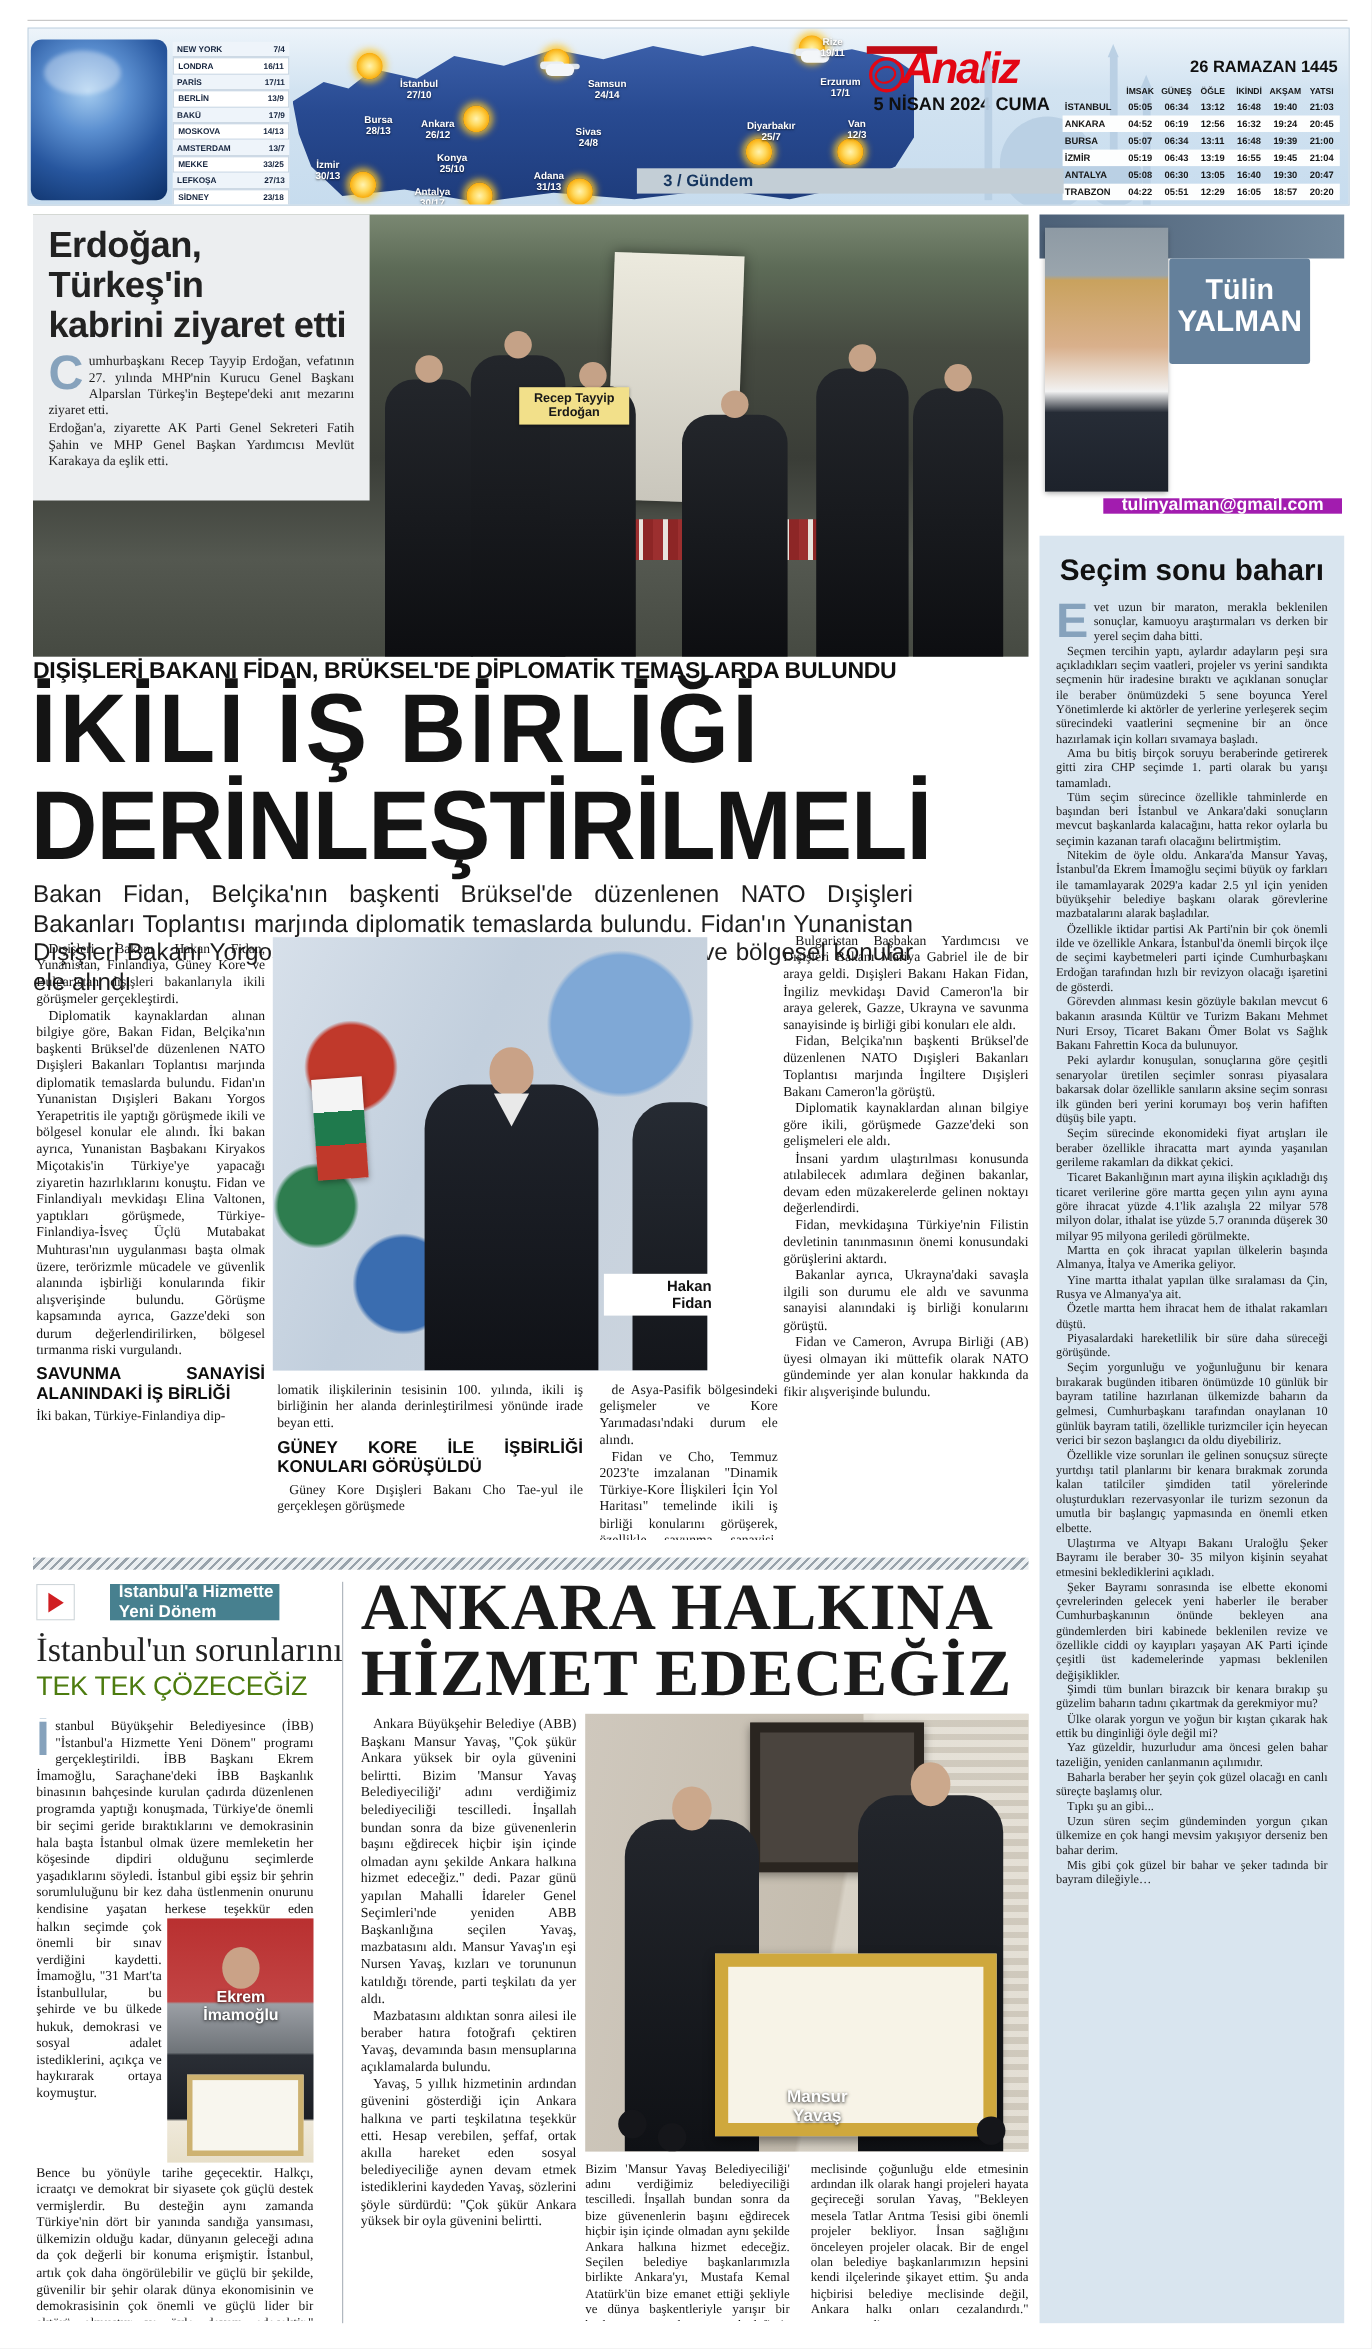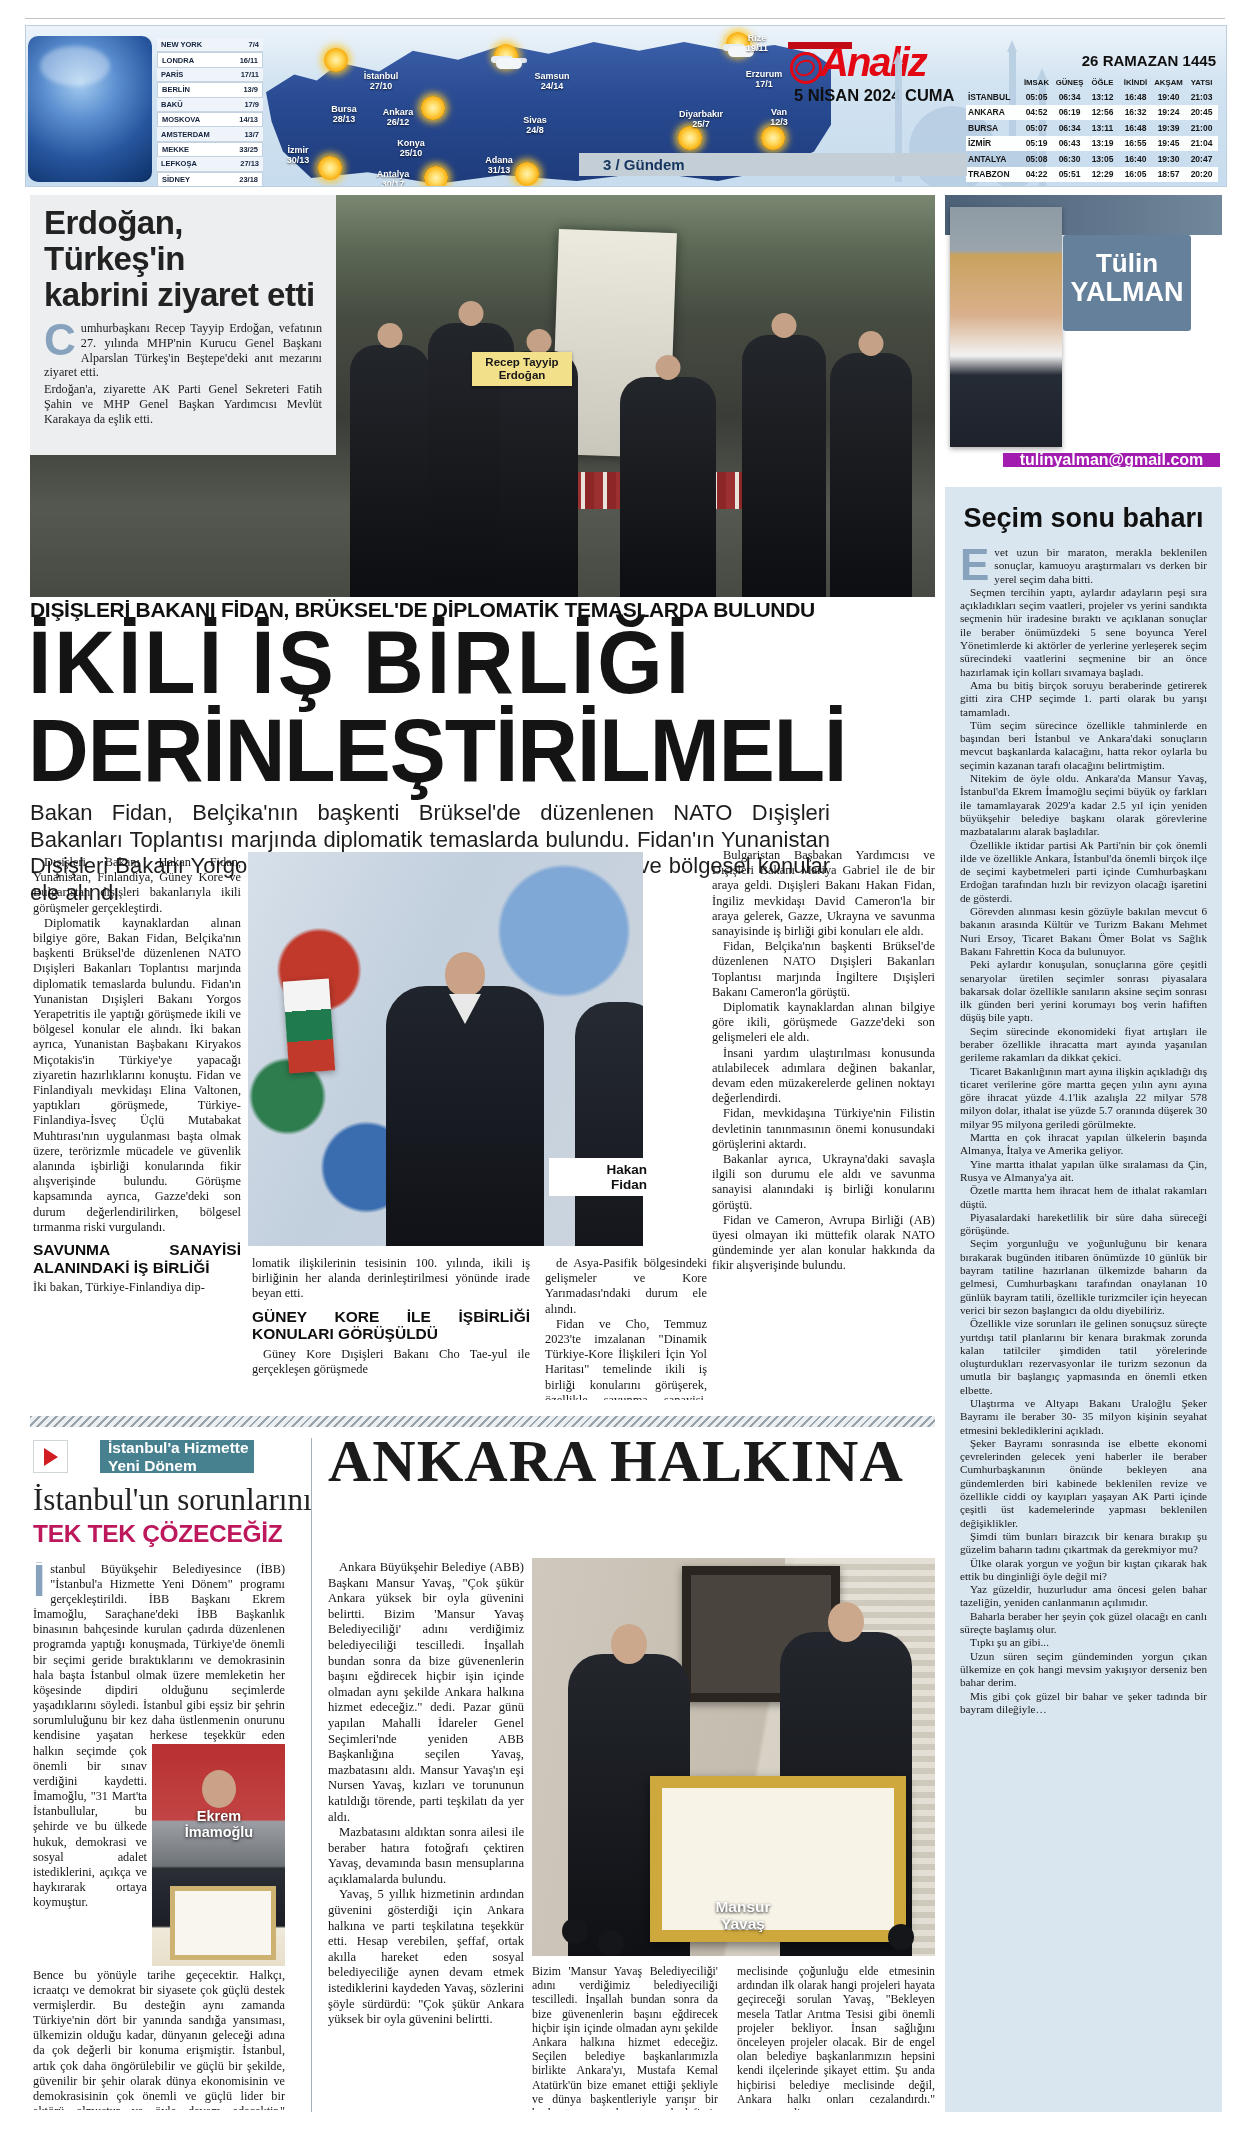--- a/index.html
+++ b/index.html
@@ -121,21 +121,21 @@
       background:repeating-linear-gradient(135deg,#98a2ab 0 2px,#eceff2 2px 6px);}
   .vrule{left:311px;top:1438px;width:1px;height:674px;background:#a9b1b8;}
   
   .banner{left:33px;top:1440px;width:221px;height:33px;display:flex;align-items:stretch;gap:32px;}
   .banner .tri{width:33px;background:#fff;border:1px solid #cfd6da;display:flex;align-items:center;justify-content:center;}
   .banner .tri i{display:block;width:0;height:0;border-top:9px solid transparent;border-bottom:9px solid transparent;
       border-left:14px solid #d01e22;}
   .banner .btxt{flex:1;background:#47808f;color:#fff;font-weight:bold;font-size:15.5px;
       display:flex;align-items:center;padding-left:8px;}
   .ih1{left:33px;top:1482px;font-family:"Liberation Serif",serif;font-size:31px;color:#222;}
-  .ih2{left:33px;top:1520px;font-size:24.5px;font-weight:700;color:#be185d;letter-spacing:-.3px;}
+  .ih2{left:33px;top:1520px;font-size:24.5px;font-weight:400;color:#4d7c0f;letter-spacing:-.3px;}
   .ibody{position:absolute;font-family:"Liberation Serif",serif;font-size:12.3px;line-height:15.1px;
       text-align:justify;color:#161616;overflow:hidden;}
   .iphoto{left:152px;top:1744px;width:133px;height:222px;overflow:hidden;
       background:linear-gradient(180deg,#b93030 0%,#c24444 34%,#9b9fa5 35%,#6e7378 55%,#2a2e35 56%,#1b1e24 82%,#efe9da 83%,#e7dfc9 100%);}
   .iphoto .head{position:absolute;left:50%;top:26px;transform:translateX(-50%);width:34px;height:38px;
       border-radius:50%;background:#caa287;}
   .iphoto .cert{position:absolute;left:18px;bottom:6px;width:96px;height:64px;background:#f8f6ee;
       border:5px solid #cdb271;}
   .icap{left:160px;top:1792px;width:118px;text-align:center;color:#fff;font-weight:800;
       font-size:14.5px;line-height:16px;text-shadow:0 1px 3px rgba(0,0,0,.85);z-index:3;margin-top:16px;}
@@ -497,20 +497,21 @@
   </div>
   <div class="abs icap">
     <div>Ekrem</div>
       <div>İmamoğlu</div>
   </div>
   <div class="ibody" style="left:33px;top:1968px;width:252px;height:142px;">
     <p>Bence bu yönüyle tarihe geçecektir. Halkçı, icraatçı ve demokrat bir siyasete çok güçlü destek vermişlerdir. Bu desteğin aynı zamanda Türkiye'nin dört bir yanında sandığa yansıması, ülkemizin olduğu kadar, dünyanın geleceği adına da çok değerli bir konuma erişmiştir. İstanbul, artık çok daha öngörülebilir ve güçlü bir şekilde, güvenilir bir şehir olarak dünya ekonomisinin ve demokrasisinin çok önemli ve güçlü lider bir aktörü olmuştur ve öyle devam edecektir." ifadelerini kullandı.</p>
   </div>
 
   <div class="abs ah" style="top:1432px;">ANKARA HALKINA</div>
+  <div class="abs ah" style="top:1492px;">HİZMET EDECEĞİZ</div>
 
   <div class="mcol drop" style="left:328px;top:1560px;width:196px;height:550px;font-size:12.6px;line-height:15.6px;">
     <div>
         <p>Ankara Büyükşehir Belediye (ABB) Başkanı Mansur Yavaş, "Çok şükür Ankara yüksek bir oyla güvenini belirtti. Bizim 'Mansur Yavaş Belediyeciliği' adını verdiğimiz belediyeciliği tescilledi. İnşallah bundan sonra da bize güvenenlerin başını eğdirecek hiçbir işin içinde olmadan aynı şekilde Ankara halkına hizmet edeceğiz." dedi. Pazar günü yapılan Mahalli İdareler Genel Seçimleri'nde yeniden ABB Başkanlığına seçilen Yavaş, mazbatasını aldı. Mansur Yavaş'ın eşi Nursen Yavaş, kızları ve torununun katıldığı törende, parti teşkilatı da yer aldı.</p>
         <p>Mazbatasını aldıktan sonra ailesi ile beraber hatıra fotoğrafı çektiren Yavaş, devamında basın mensuplarına açıklamalarda bulundu.</p>
         <p>Yavaş, 5 yıllık hizmetinin ardından güvenini gösterdiği için Ankara halkına ve parti teşkilatına teşekkür etti. Hesap verebilen, şeffaf, ortak akılla hareket eden sosyal belediyeciliğe aynen devam etmek istediklerini kaydeden Yavaş, sözlerini şöyle sürdürdü: "Çok şükür Ankara yüksek bir oyla güvenini belirtti.</p>
       </div>
   </div>
 
   <div class="abs aphoto">

